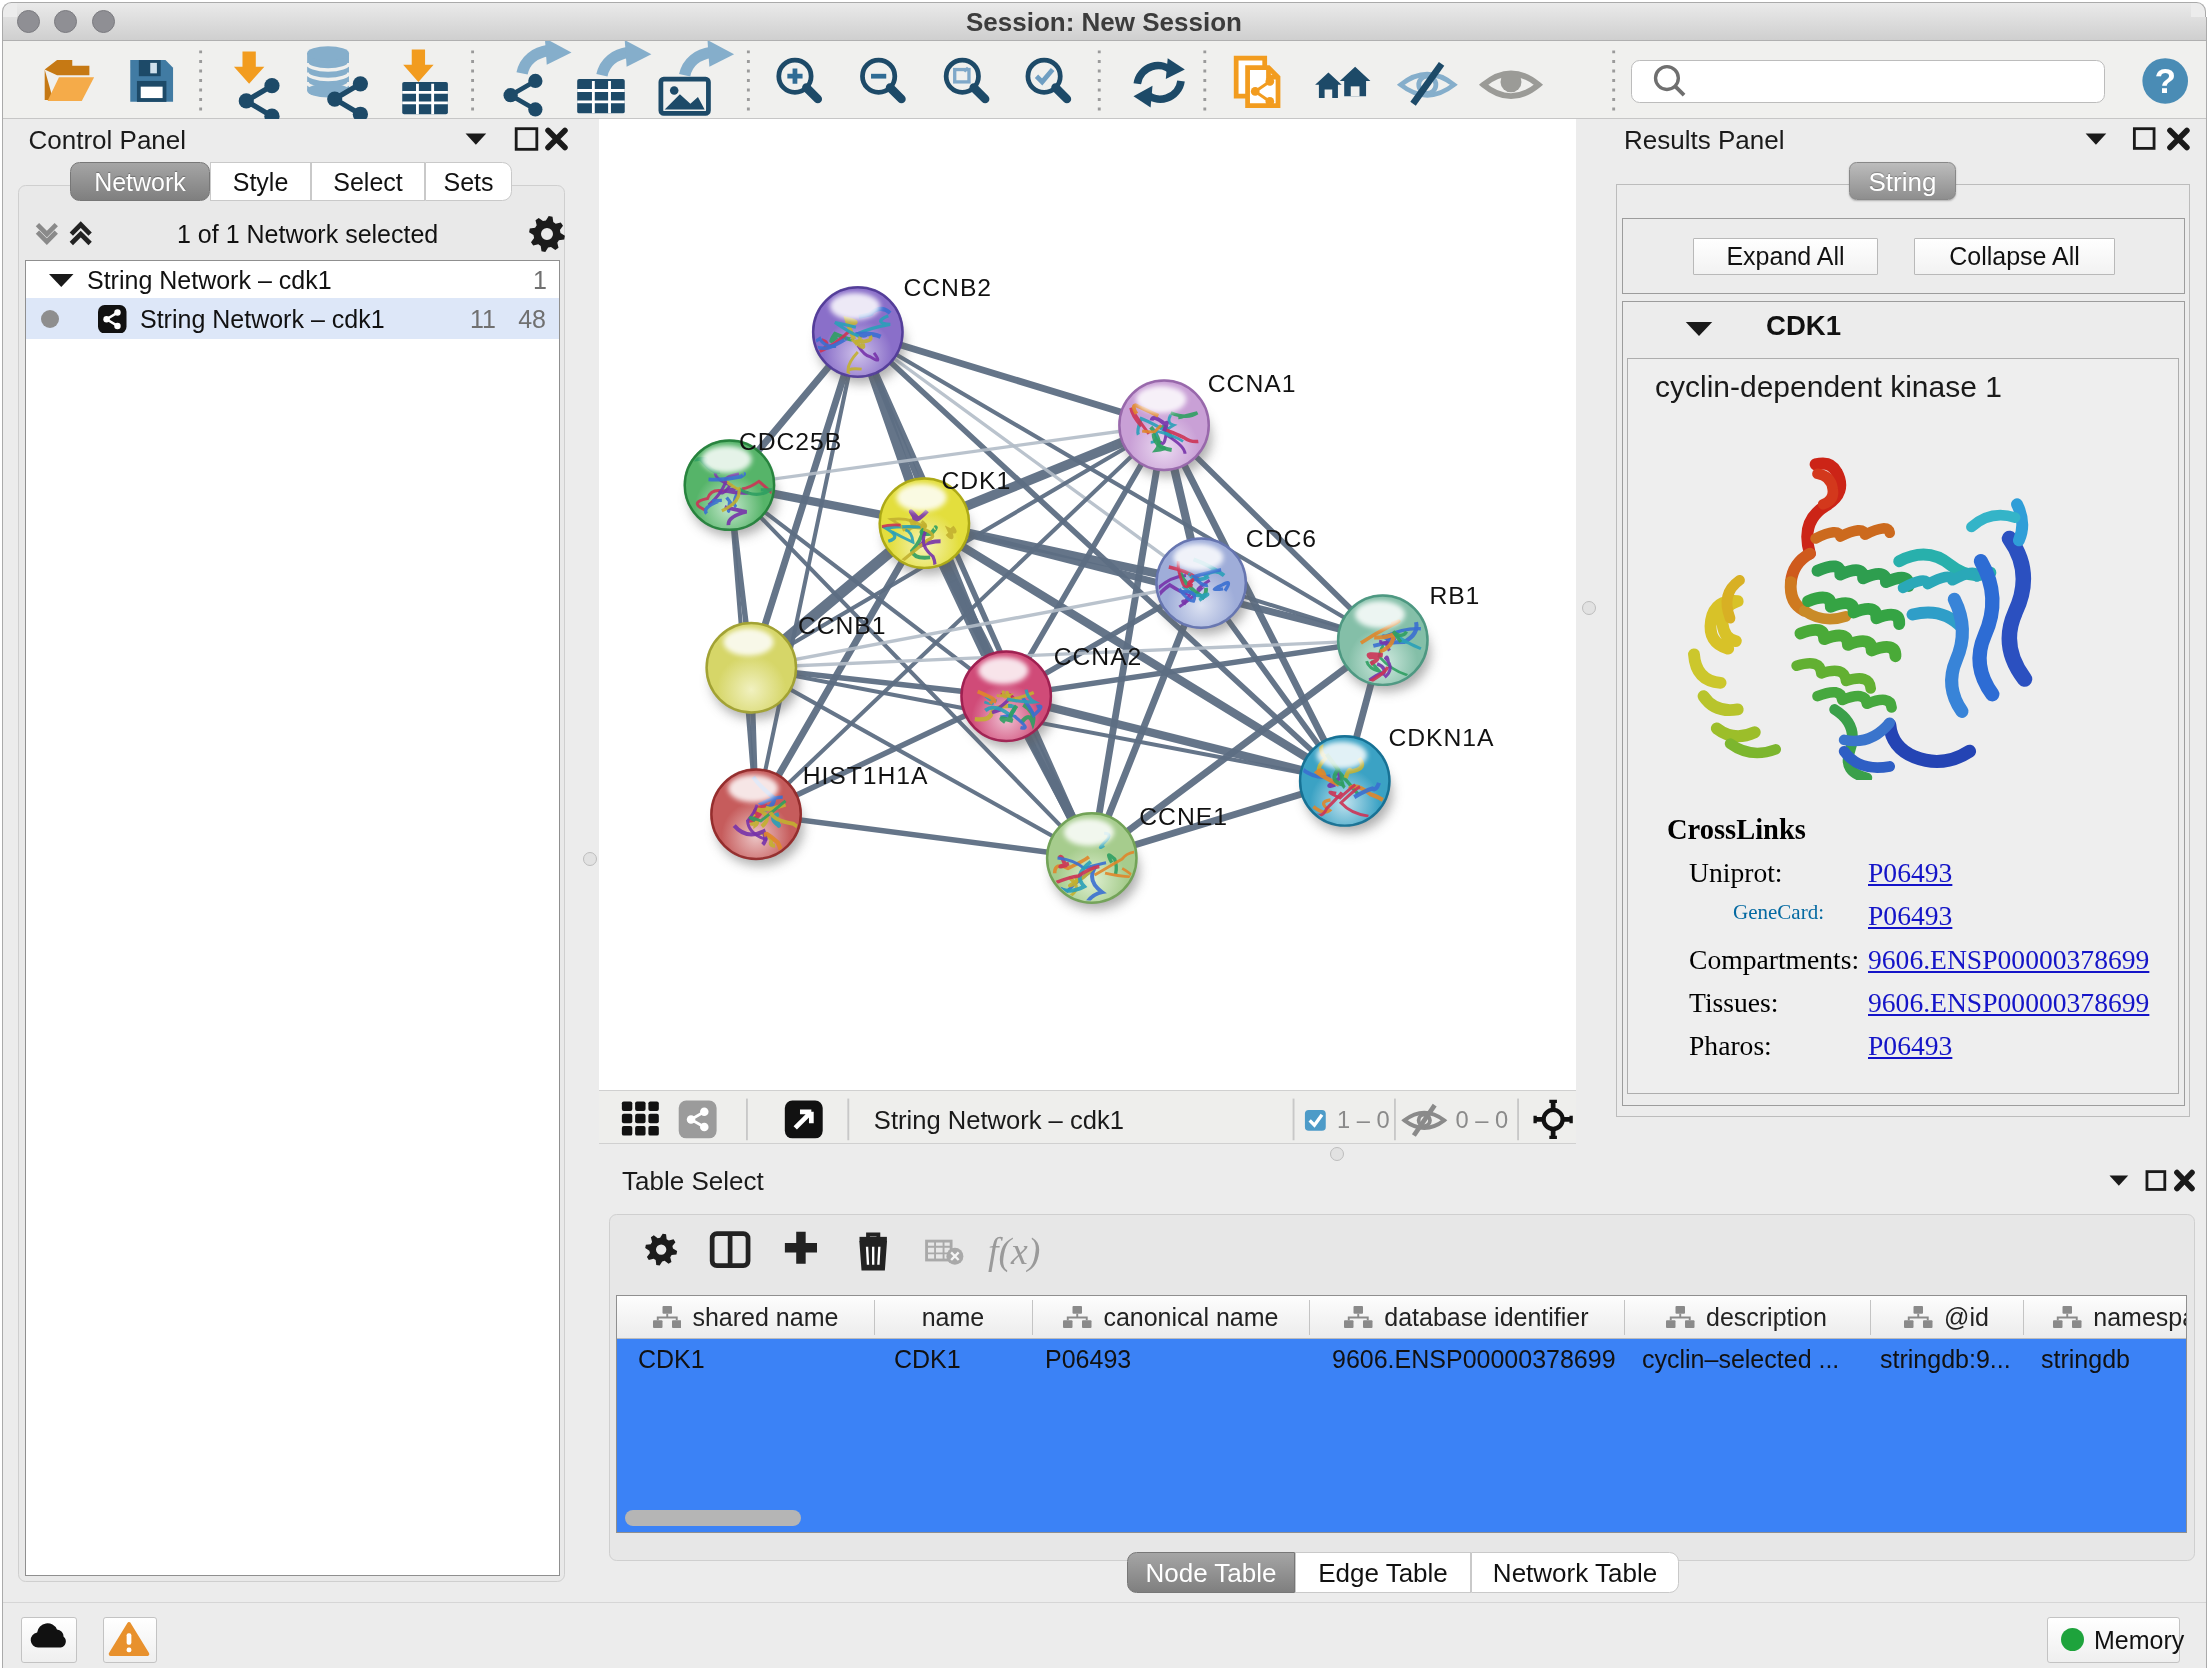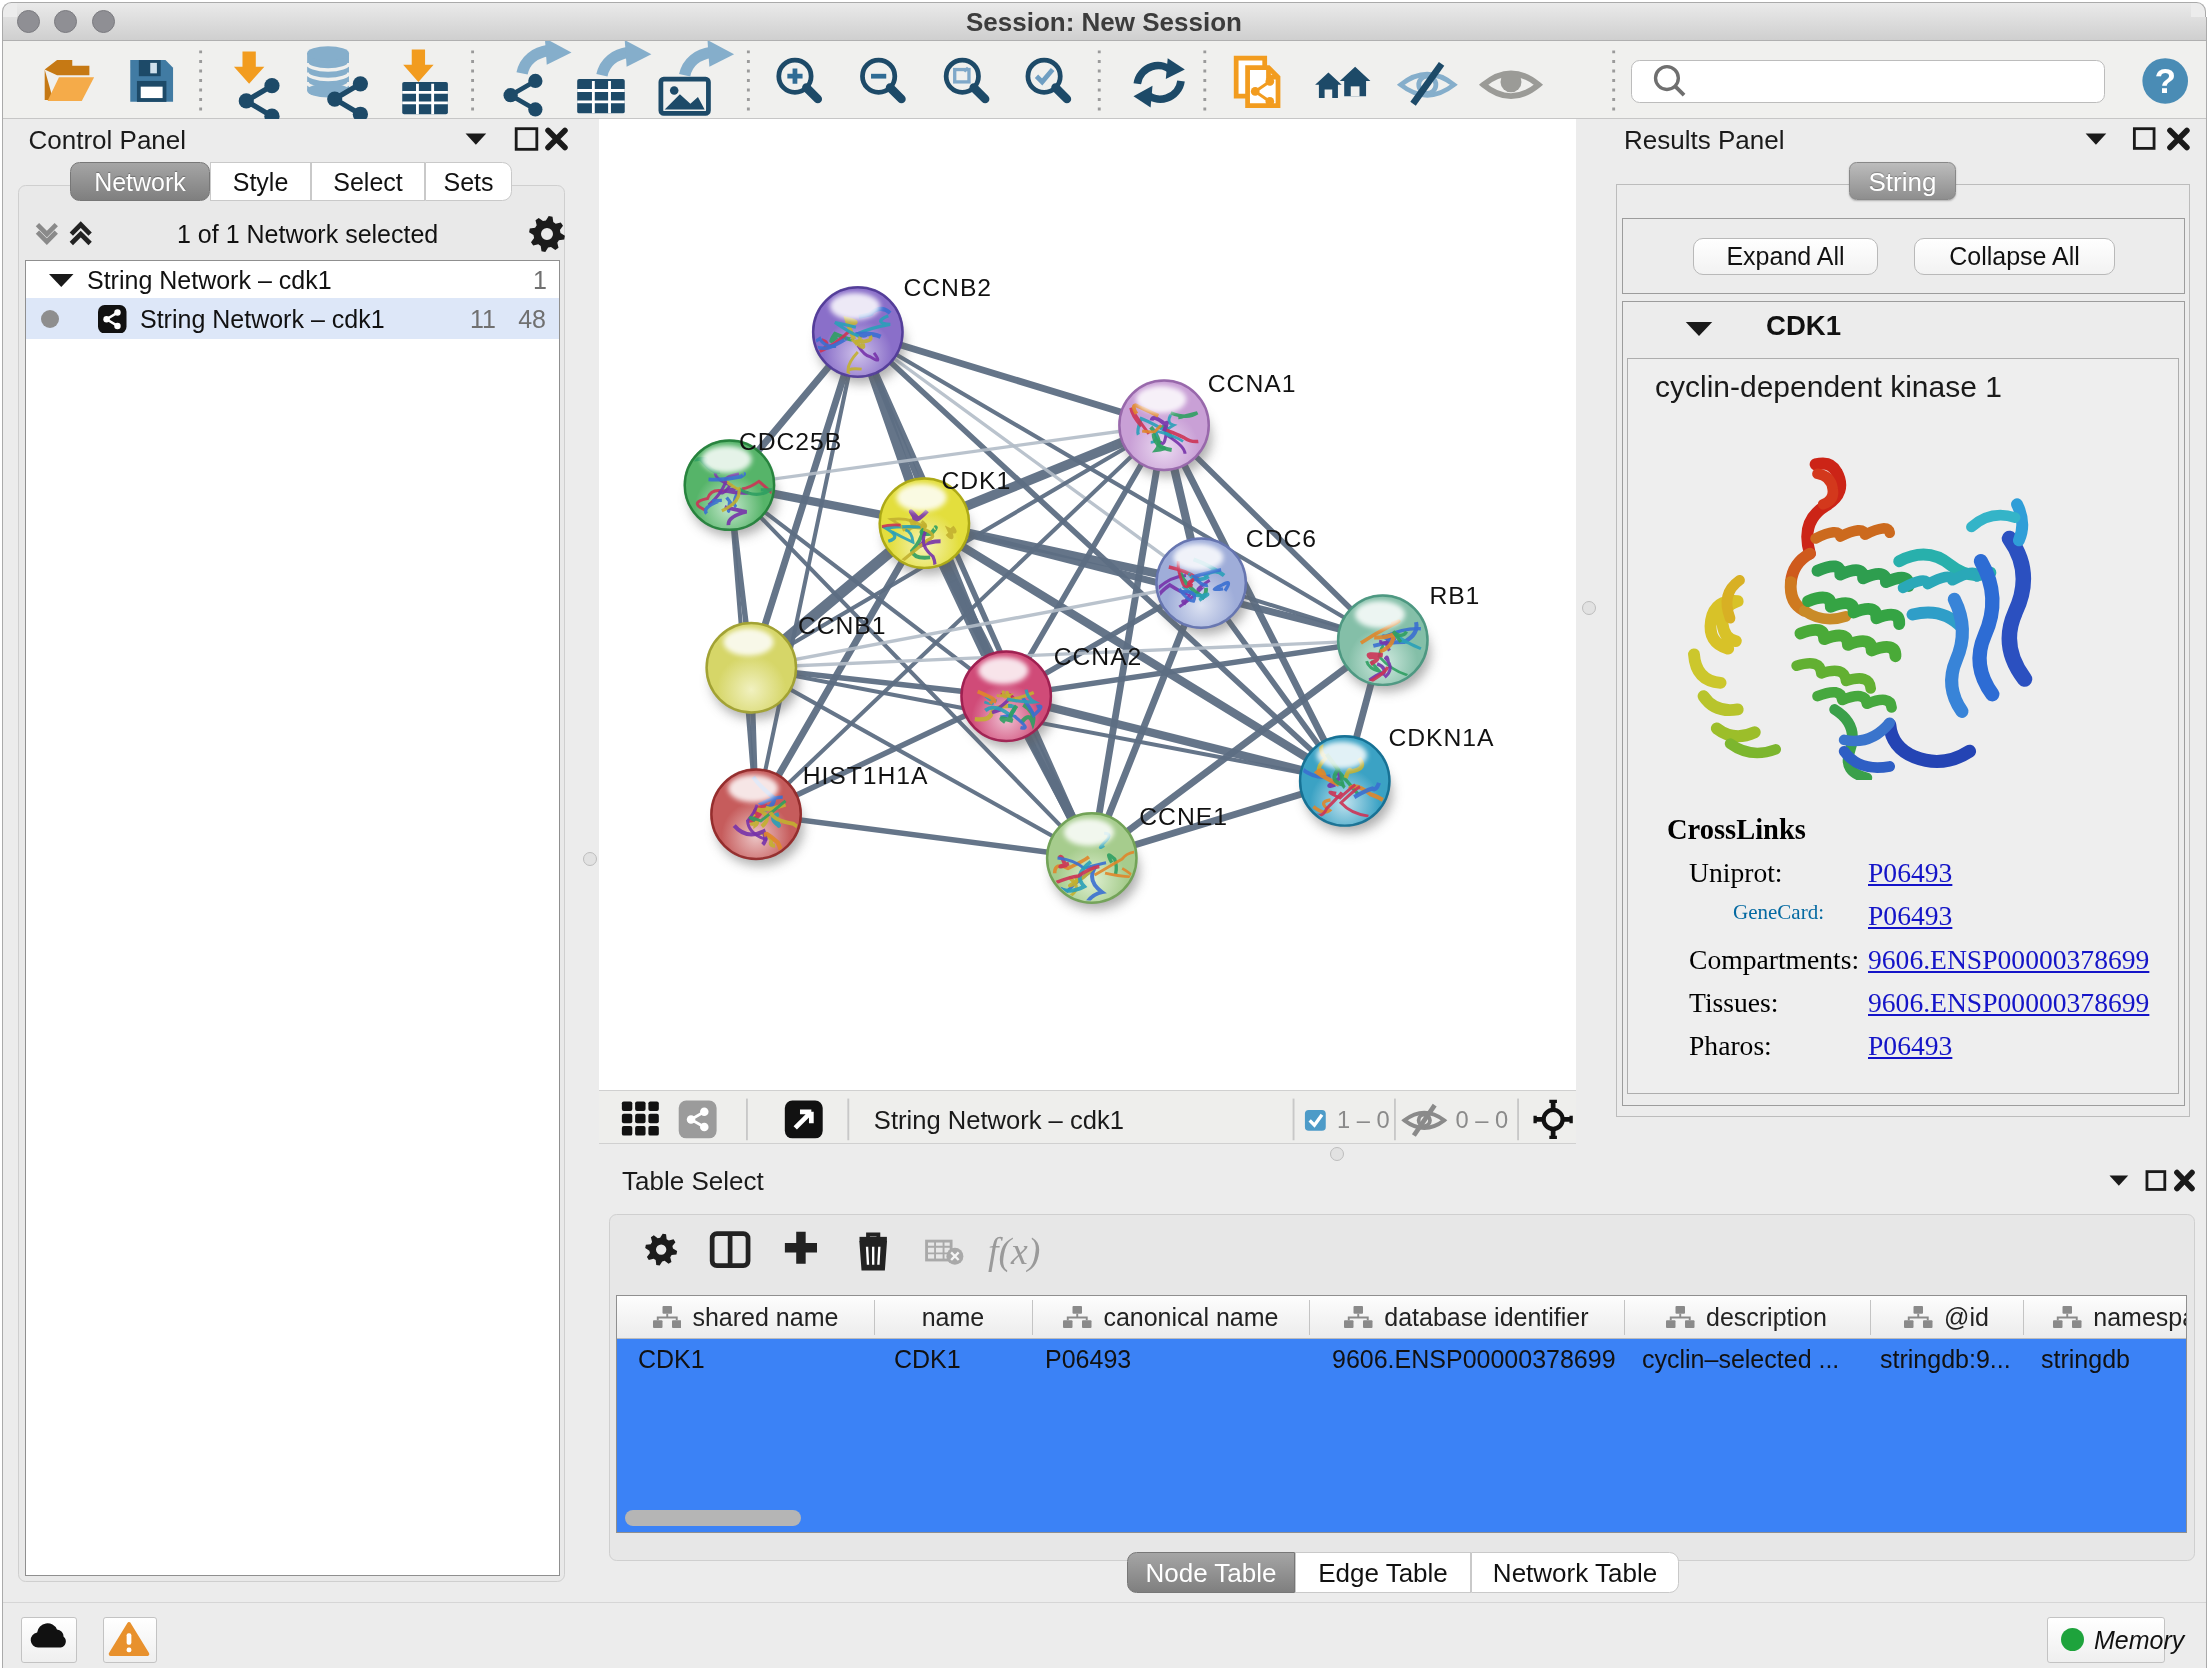--- a/index.html
+++ b/index.html
@@ -21,21 +21,21 @@
 .row1{height:37px;font-size:25px;color:#111;position:relative;}
 .row2{height:41px;font-size:25px;color:#111;background:#dde7f8;position:relative;}
 
 #canvas{left:599px;top:119px;width:977px;height:971px;background:#fff;}
 #netbar{left:599px;top:1090px;width:977px;height:54px;background:#eeeeec;border-top:1px solid #d0d0d0;border-bottom:1px solid #d0d0d0;}
 
 #rp-title{left:1624px;top:125px;font-size:26px;color:#1a1a1a;}
 #rp-outer{left:1616px;top:184px;width:574px;height:933px;background:#ececec;border:1px solid #bcbcbc;}
 #stringtab{left:1849px;top:162px;width:107px;height:38px;background:linear-gradient(#bcbcbc,#8e8e8e);border:1px solid #888;border-radius:7.6px;color:#fff;font-size:26px;text-align:center;line-height:38px;text-shadow:0 -1px 1px rgba(0,0,0,.25);box-shadow:0 1px 1.9px rgba(0,0,0,.25);}
 #rp-boxA{left:1622px;top:218px;width:563px;height:76px;background:#ececec;border:1px solid #9c9c9c;}
-.btn{position:absolute;background:linear-gradient(#ffffff,#f2f2f2);border:1px solid #b9b9b9;border-radius:10px;font-size:25px;text-align:center;color:#111;}
+.btn{position:absolute;background:linear-gradient(#ffffff,#f2f2f2);border:1px solid #b9b9b9;border-radius:1px;font-size:25px;text-align:center;color:#111;}
 #rp-boxB{left:1622px;top:301px;width:563px;height:805px;background:#ececec;border:1px solid #9c9c9c;}
 #rp-inner{left:1627px;top:358px;width:552px;height:736px;background:#eeeeee;border:1px solid #adadad;}
 .serif{font-family:"Liberation Serif",serif;}
 .link{color:#1414c8;text-decoration:underline;}
 
 #tp-title{left:622px;top:1166px;font-size:26px;color:#1a1a1a;}
 #tp-box{left:609px;top:1214px;width:1586px;height:347px;background:#e7e7e7;border:1px solid #cfcfcf;border-radius:7.6px;}
 #tp-table{left:616px;top:1295px;width:1571px;height:238px;background:#3b82f6;border:1px solid #8f8f8f;overflow:hidden;}
 #tp-hdr{left:0;top:0;width:1569px;height:43px;background:linear-gradient(#fdfdfd,#ececec);border-bottom:1px solid #bcbcbc;overflow:hidden;}
 .th{position:absolute;top:0;height:43px;font-size:25px;color:#222;}
@@ -821,21 +821,21 @@
       <path fill="#111" d="M17 31a8 8 0 01-1-15.9A11 11 0 0137 12a7.5 7.5 0 017 7.6A6.5 6.5 0 0141 31z"></path>
     </svg>
 </div>
 <div class="statbtn" style="left:103px;width:54px;">
   <svg width="50" height="42" viewBox="0 0 53 44">
       <path d="M26.5 6 L46 38 L7 38 Z" fill="#e8912d" stroke="#e8912d" stroke-width="4" stroke-linejoin="round"></path>
       <rect x="24" y="16" width="5" height="12" rx="2" fill="#fff"></rect>
       <rect x="24" y="31" width="5" height="5" rx="2" fill="#fff"></rect>
     </svg>
 </div>
-<div class="statbtn" style="left:2047px;width:118px;font-style:italic;">
+<div class="statbtn" style="left:2047px;width:133px;">
   <div class="abs" style="left:13.3px;top:9.5px;width:23px;height:23px;border-radius:50%;background:#1ea33c;"></div>
   <div class="abs" style="left:46px;top:7.6px;font-size:25px;color:#111;">Memory</div>
 </div>
 
 <div class="abs" style="left:0;top:0;width:2.9px;height:1668px;background:#ffffff;z-index:50;"></div>
 <div class="abs" style="left:2206px;top:0;width:2.9px;height:1668px;background:#ffffff;z-index:50;"></div>
 <div class="abs" style="left:0;top:0;width:2208px;height:1.9px;background:#ffffff;z-index:50;"></div>
 <div class="abs" style="left:1.9px;top:12.4px;width:1px;height:1656px;background:#aaaaaa;z-index:51;"></div>
 <div class="abs" style="left:2206px;top:12.4px;width:1px;height:1656px;background:#aaaaaa;z-index:51;"></div>
 <div class="abs" style="left:0px;top:0px;width:17px;height:17px;background:#ffffff;z-index:52;"></div>

